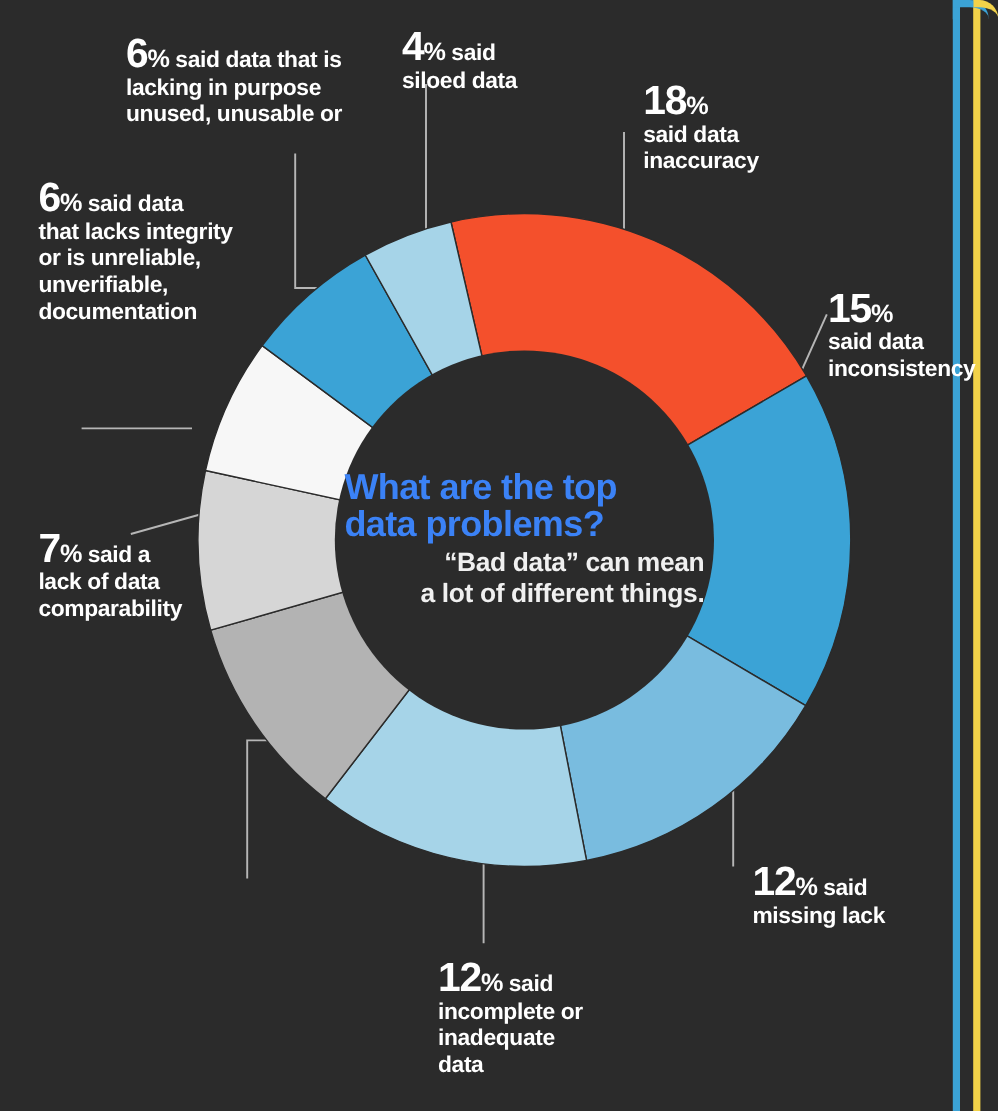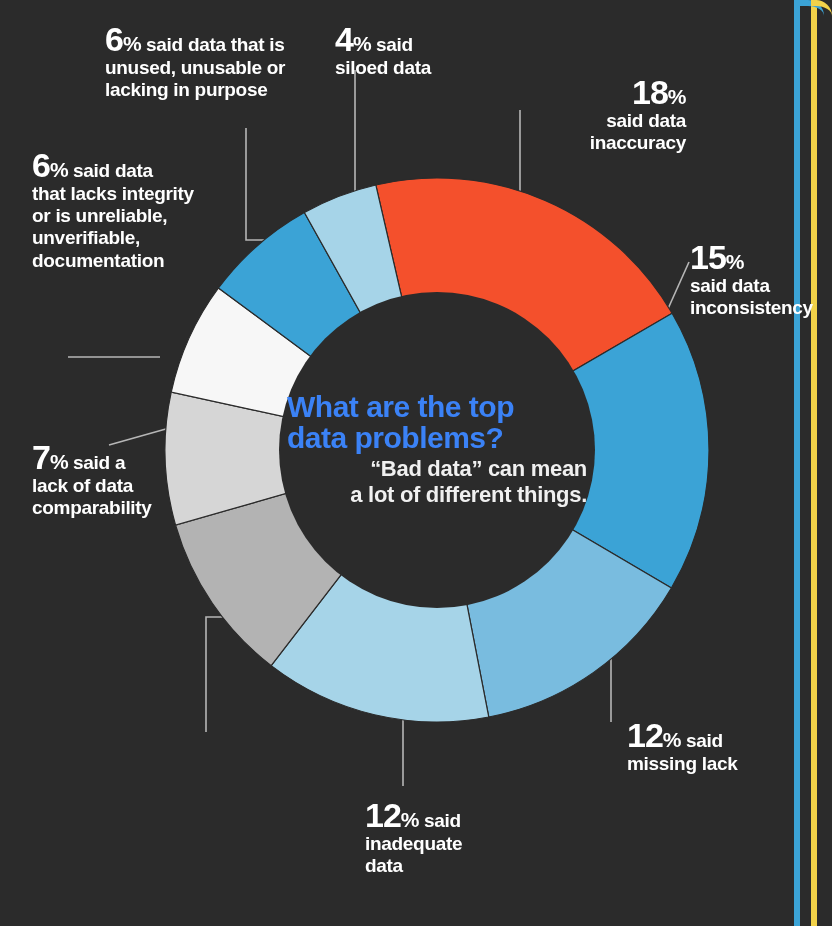--- a/index.html
+++ b/index.html
@@ -112,36 +112,36 @@
         <span class="l1">What are the top</span><br>
         <span class="l2b">data problems?</span>
       </div>
       <div id="hole-sub">
         <span>“Bad data” can mean</span>
         <span class="l2">a lot of different things.</span>
       </div>
     </div>
   </div>
 
-  <div class="callout" style="left:105px;top:22px;width:230px;">
+  <div class="callout" style="left:105px;top:28px;width:230px;">
     <span class="firstline">
       <span class="pct">6</span><span class="sym">%</span><span class="lead"> said data that is</span>
     </span>
+    <span class="body">lacking in purpose</span>
     <span class="body">unused, unusable or</span>
-    <span class="body">lacking in purpose</span>
   </div>
 
   <div class="callout" style="left:335px;top:22px;width:140px;">
     <span class="firstline">
       <span class="pct">4</span><span class="sym">%</span><span class="lead"> said</span>
     </span>
     <span class="body">siloed data</span>
   </div>
 
-  <div class="callout" style="left:536px;top:75px;width:150px;text-align:right;">
+  <div class="callout" style="left:536px;top:67px;width:150px;">
     <span class="firstline">
       <span class="pct">18</span><span class="sym">%</span>
     </span>
     <span class="body">said data</span>
     <span class="body">inaccuracy</span>
   </div>
 
   <div class="callout" style="left:690px;top:240px;width:145px;">
     <span class="firstline">
       <span class="pct">15</span><span class="sym">%</span>
@@ -166,20 +166,21 @@
     </span>
     <span class="body">lack of data</span>
     <span class="body">comparability</span>
   </div>
 
 
   <div class="callout" style="left:365px;top:798px;width:175px;">
     <span class="firstline">
       <span class="pct">12</span><span class="sym">%</span><span class="lead"> said</span>
     </span>
+    <span class="body">incomplete or</span>
     <span class="body">inadequate</span>
     <span class="body">data</span>
   </div>
 
   <div class="callout" style="left:627px;top:718px;width:175px;">
     <span class="firstline">
       <span class="pct">12</span><span class="sym">%</span><span class="lead"> said</span>
     </span>
     <span class="body">missing lack</span>
   </div>

